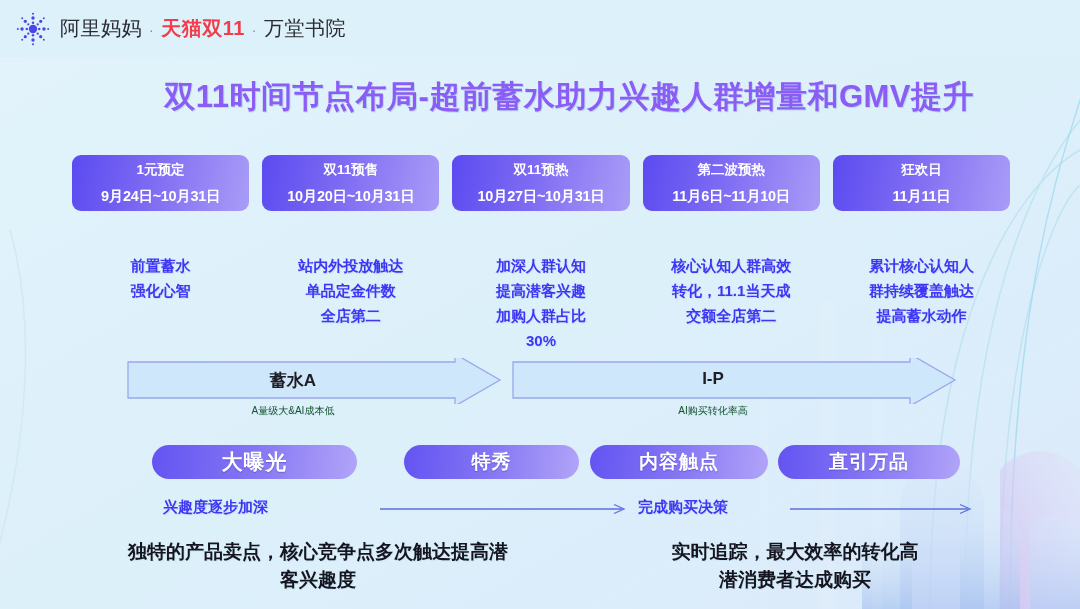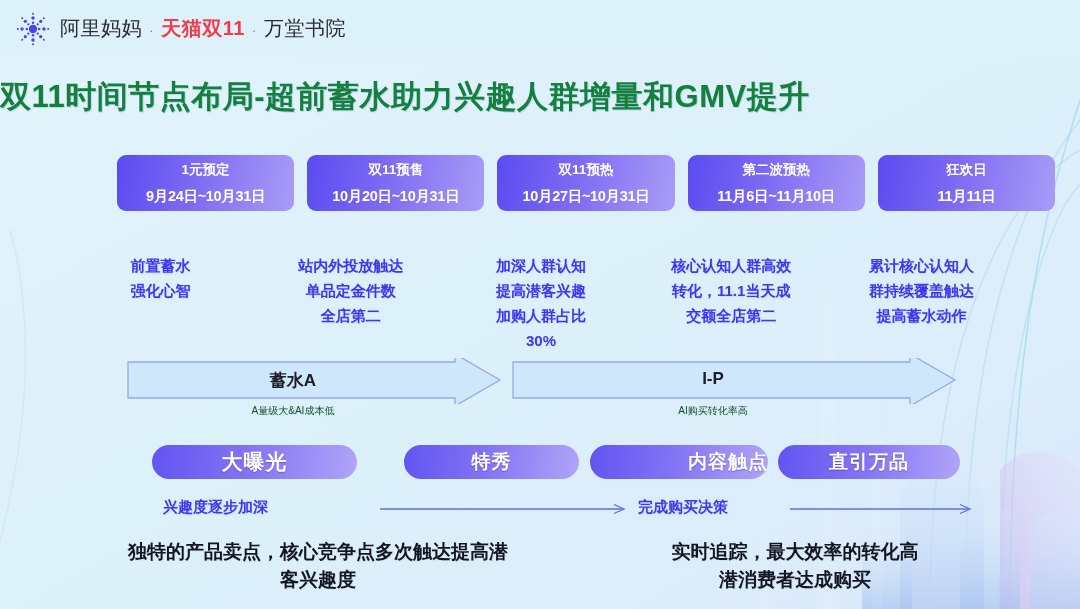--- a/index.html
+++ b/index.html
@@ -27,30 +27,30 @@
     margin-left: 10px;
     font-size: 20px; color: #2b2b33; letter-spacing: .5px;
     white-space: nowrap; font-weight: 400;
   }
   .brand-sep { color: #8a8a93; margin: 0 7px; font-size: 14px; }
   .brand-red { color: #f23c4b; font-weight: 700; }
 
   
   .page-title {
     position: absolute; top: 76px; left: 0; width: 974px;
-    text-align: left; z-index: 4;
-    font-size: 31px; font-weight: 700; color: #15803d;
+    text-align: right; z-index: 4;
+    font-size: 31px; font-weight: 700; color: #8b5cf6;
     letter-spacing: .5px;
     text-shadow: 1px 1px 0 #b9d9ef;
   }
 
   
   .stage-row {
     position: absolute; top: 155px; left: 72px; width: 938px; height: 50px;
-    display: flex; gap: 13px; z-index: 4; margin-left: 45px;
+    display: flex; gap: 13px; z-index: 4;
   }
   .stage-card {
     flex: 1 1 0; height: 56px; border-radius: 9px;
     background: linear-gradient(100deg, #5b4bf0 0%, #7e6bf3 45%, #a99cf7 100%);
     color: #fff; text-align: center;
     font-size: 13.5px; font-weight: 700; line-height: 26px;
     padding-top: 2px;
     overflow: visible;
     position: relative;
   }
@@ -263,21 +263,21 @@
   <div class="arrow-sub" style="left:513px; top:46px; width:400px;">AI购买转化率高</div>
 </div>
 
 <div class="pill-row">
   <div class="pill" style="left:152px; width:205px; font-size:21px;">
     <span>大曝光</span>
   </div>
   <div class="pill" style="left:404px; width:175px; font-size:19px;">
     <span>特秀</span>
   </div>
-  <div class="pill" style="left:590px; width:178px; font-size:19px;justify-content:flex-end;">
+  <div class="pill" style="left:590px; width:178px; font-size:19px;">
     <span>内容触点</span>
   </div>
   <div class="pill" style="left:778px; width:182px; font-size:19px;">
     <span>直引万品</span>
   </div>
 </div>
 
 <div class="flow-row">
   <div class="flow-label" style="left:163px; top:1px;">兴趣度逐步加深</div>
   <div class="flow-label" style="left:638px; top:1px;">完成购买决策</div>

